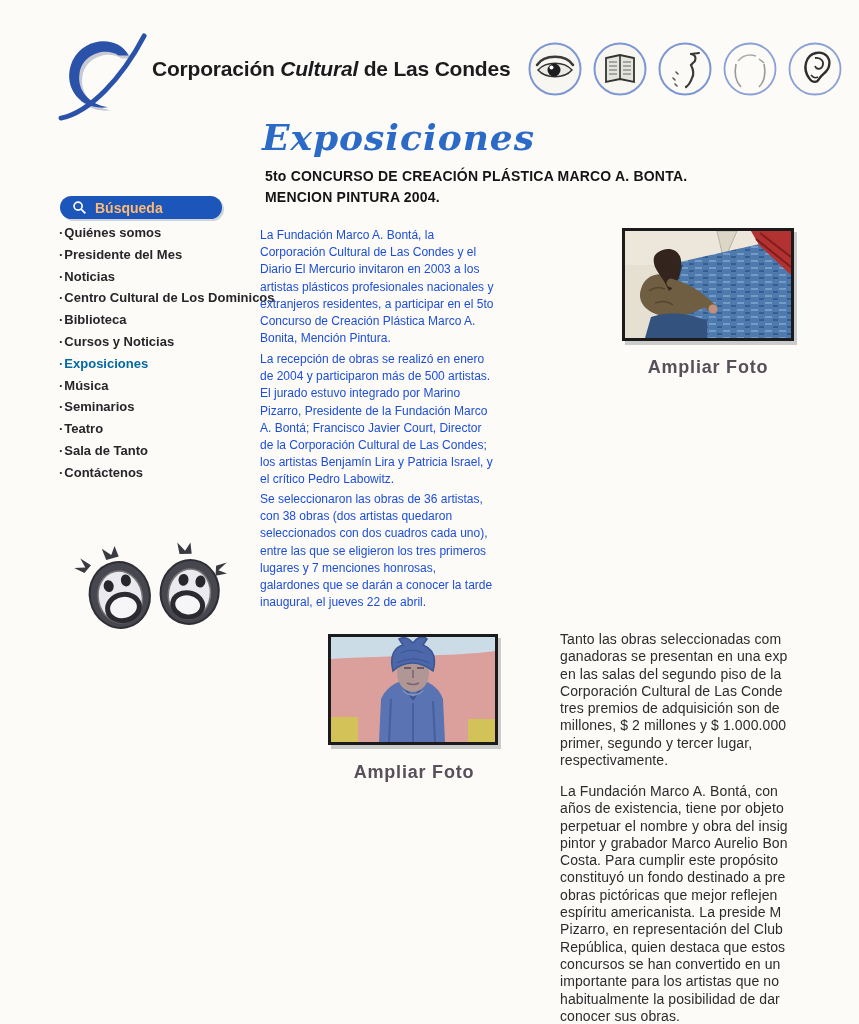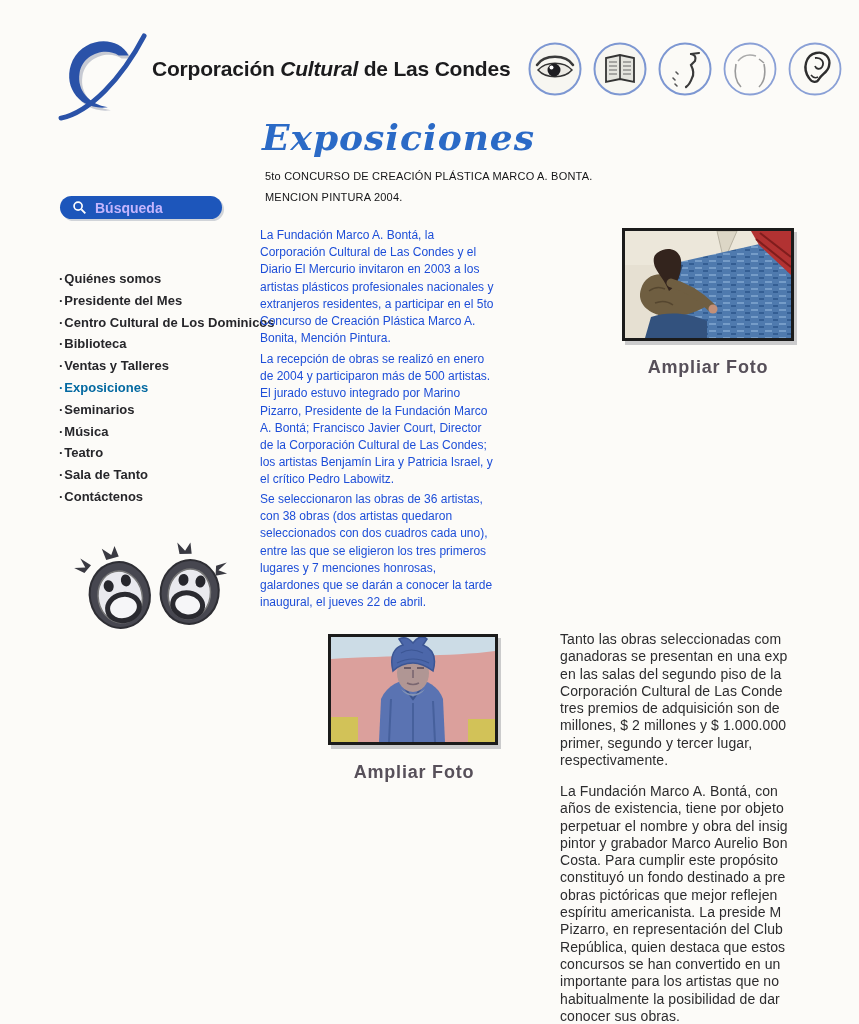--- a/index.html
+++ b/index.html
@@ -8,33 +8,33 @@
 
   
   .logo{position:absolute;left:56px;top:32px;width:98px;height:90px;cursor:pointer;}
   .brand{position:absolute;left:152px;top:57px;font-size:21px;font-weight:bold;color:#1b1b1d;letter-spacing:-0.2px;}
   .brand .it{font-style:italic;}
   .hicons{position:absolute;left:528px;top:42px;display:flex;gap:11px;}
   .hicon{width:54px;height:54px;cursor:pointer;}
 
   
   .search-btn{position:absolute;left:60px;top:196px;width:162px;height:23px;background:#1d56bb;
-      border-radius:12px;color:#c4b5fd;font-weight:bold;font-size:14px;display:flex;align-items:center;
+      border-radius:12px;color:#fdba74;font-weight:bold;font-size:14px;display:flex;align-items:center;
       gap:8px;padding-left:12px;box-sizing:border-box;box-shadow:2px 2px 0 rgba(130,140,160,.35);cursor:pointer;}
-  .nav{position:absolute;left:59px;top:222px;width:215px;margin-top:46px;}
+  .nav{position:absolute;left:59px;top:222px;width:215px;}
   .nav-item{height:21.8px;line-height:21.8px;font-size:13px;font-weight:bold;color:#26262a;
       white-space:nowrap;cursor:pointer;}
   .nav-item.active{color:#0369a1;}
   .nav-item .bullet{margin-right:1px;}
   .masks{position:absolute;left:74px;top:540px;width:168px;height:108px;}
 
   
   .section-title{position:absolute;left:262px;top:116px;font-family:"DejaVu Serif",serif;
       font-style:italic;font-weight:bold;font-size:36px;color:#2b6ac6;letter-spacing:1px;}
-  .article-title{position:absolute;left:265px;top:166px;font-size:11px;font-weight:normal;
+  .article-title{position:absolute;left:265px;top:166px;font-size:14px;font-weight:bold;
       color:#141416;line-height:21px;white-space:pre-line;letter-spacing:0.2px;}
   .para{position:absolute;left:260px;font-size:12px;line-height:17.2px;white-space:pre-line;color:#1d4ed8;}
   #p1{top:227px;} #p2{top:351px;} #p3{top:491px;}
 
   
   .painting{position:absolute;border:3px solid #1b1b1b;background:#fff;line-height:0;
       box-shadow:3px 4px 0 rgba(145,145,150,.45);cursor:pointer;}
   #painting1{left:622px;top:228px;}
   #painting2{left:328px;top:634px;}
   .caption{position:absolute;font-size:18px;font-weight:bold;color:#57505a;letter-spacing:0.8px;
@@ -114,26 +114,27 @@
         <circle cx="6.5" cy="6.5" r="4.3" stroke="#fff" stroke-width="1.8" fill="none"></circle>
         <line x1="10" y1="10" x2="14.2" y2="14.2" stroke="#fff" stroke-width="2"></line>
       </svg>
     </span>
     <span>Búsqueda</span>
   </div>
 
   <div class="nav">
     <div class="nav-item"><span class="bullet">·</span><span>Quiénes somos</span></div>
     <div class="nav-item"><span class="bullet">·</span><span>Presidente del Mes</span></div>
+    <div class="nav-item"><span class="bullet">·</span><span>Noticias</span></div>
     <div class="nav-item"><span class="bullet">·</span><span>Centro Cultural de Los Dominicos</span></div>
     <div class="nav-item"><span class="bullet">·</span><span>Biblioteca</span></div>
-    <div class="nav-item"><span class="bullet">·</span><span>Ventas y Talleres</span></div>
+    <div class="nav-item"><span class="bullet">·</span><span>Cursos y Noticias</span></div>
     <div class="nav-item active"><span class="bullet">·</span><span>Exposiciones</span></div>
+    <div class="nav-item"><span class="bullet">·</span><span>Música</span></div>
     <div class="nav-item"><span class="bullet">·</span><span>Seminarios</span></div>
-    <div class="nav-item"><span class="bullet">·</span><span>Música</span></div>
     <div class="nav-item"><span class="bullet">·</span><span>Teatro</span></div>
     <div class="nav-item"><span class="bullet">·</span><span>Sala de Tanto</span></div>
     <div class="nav-item"><span class="bullet">·</span><span>Contáctenos</span></div>
   </div>
 
   <div class="masks">
     <svg viewBox="0 0 168 108" width="168" height="108">
       <g transform="rotate(-12 46 56)">
         <path d="M16,26 l-9,-7 l11,2 l-3,-10 l9,9 z" fill="#3a3a42"></path>
         <path d="M40,18 l-2,-12 l8,8 l5,-8 l2,11 z" fill="#3a3a42"></path>

